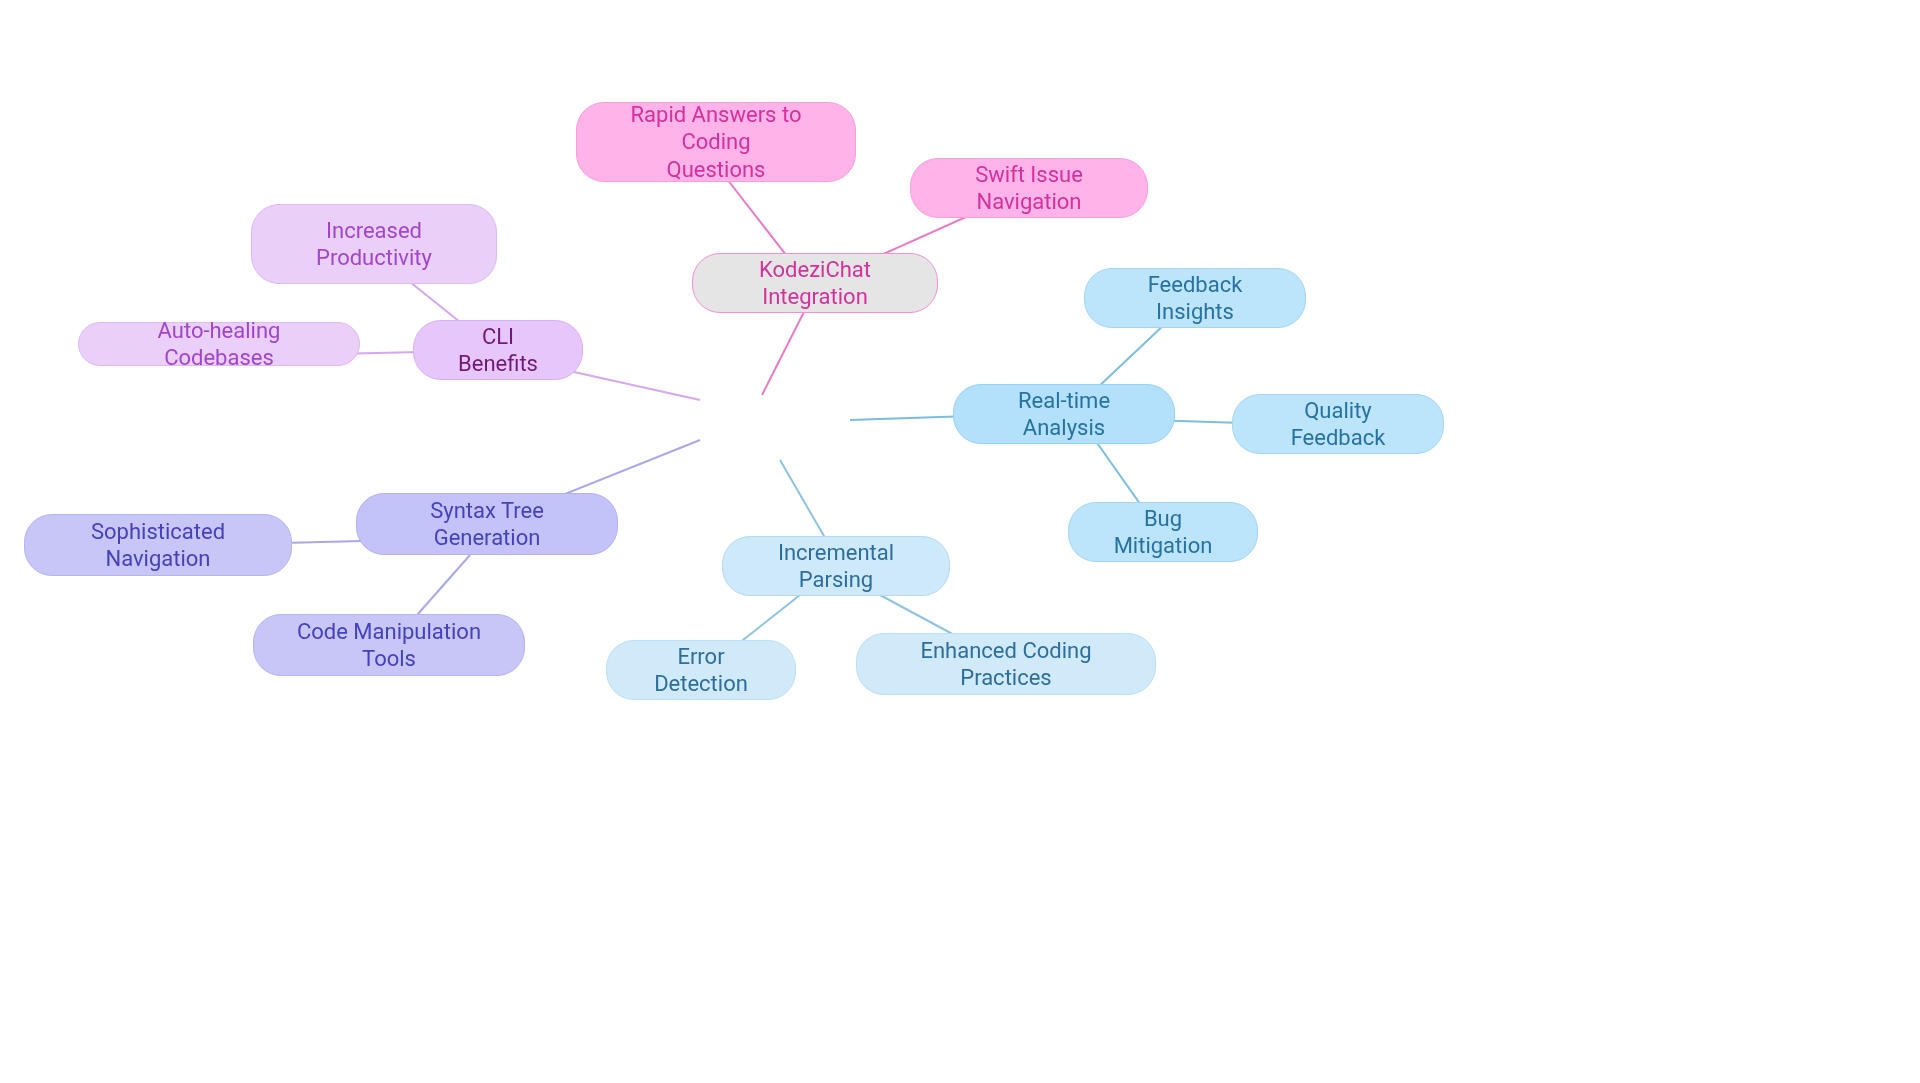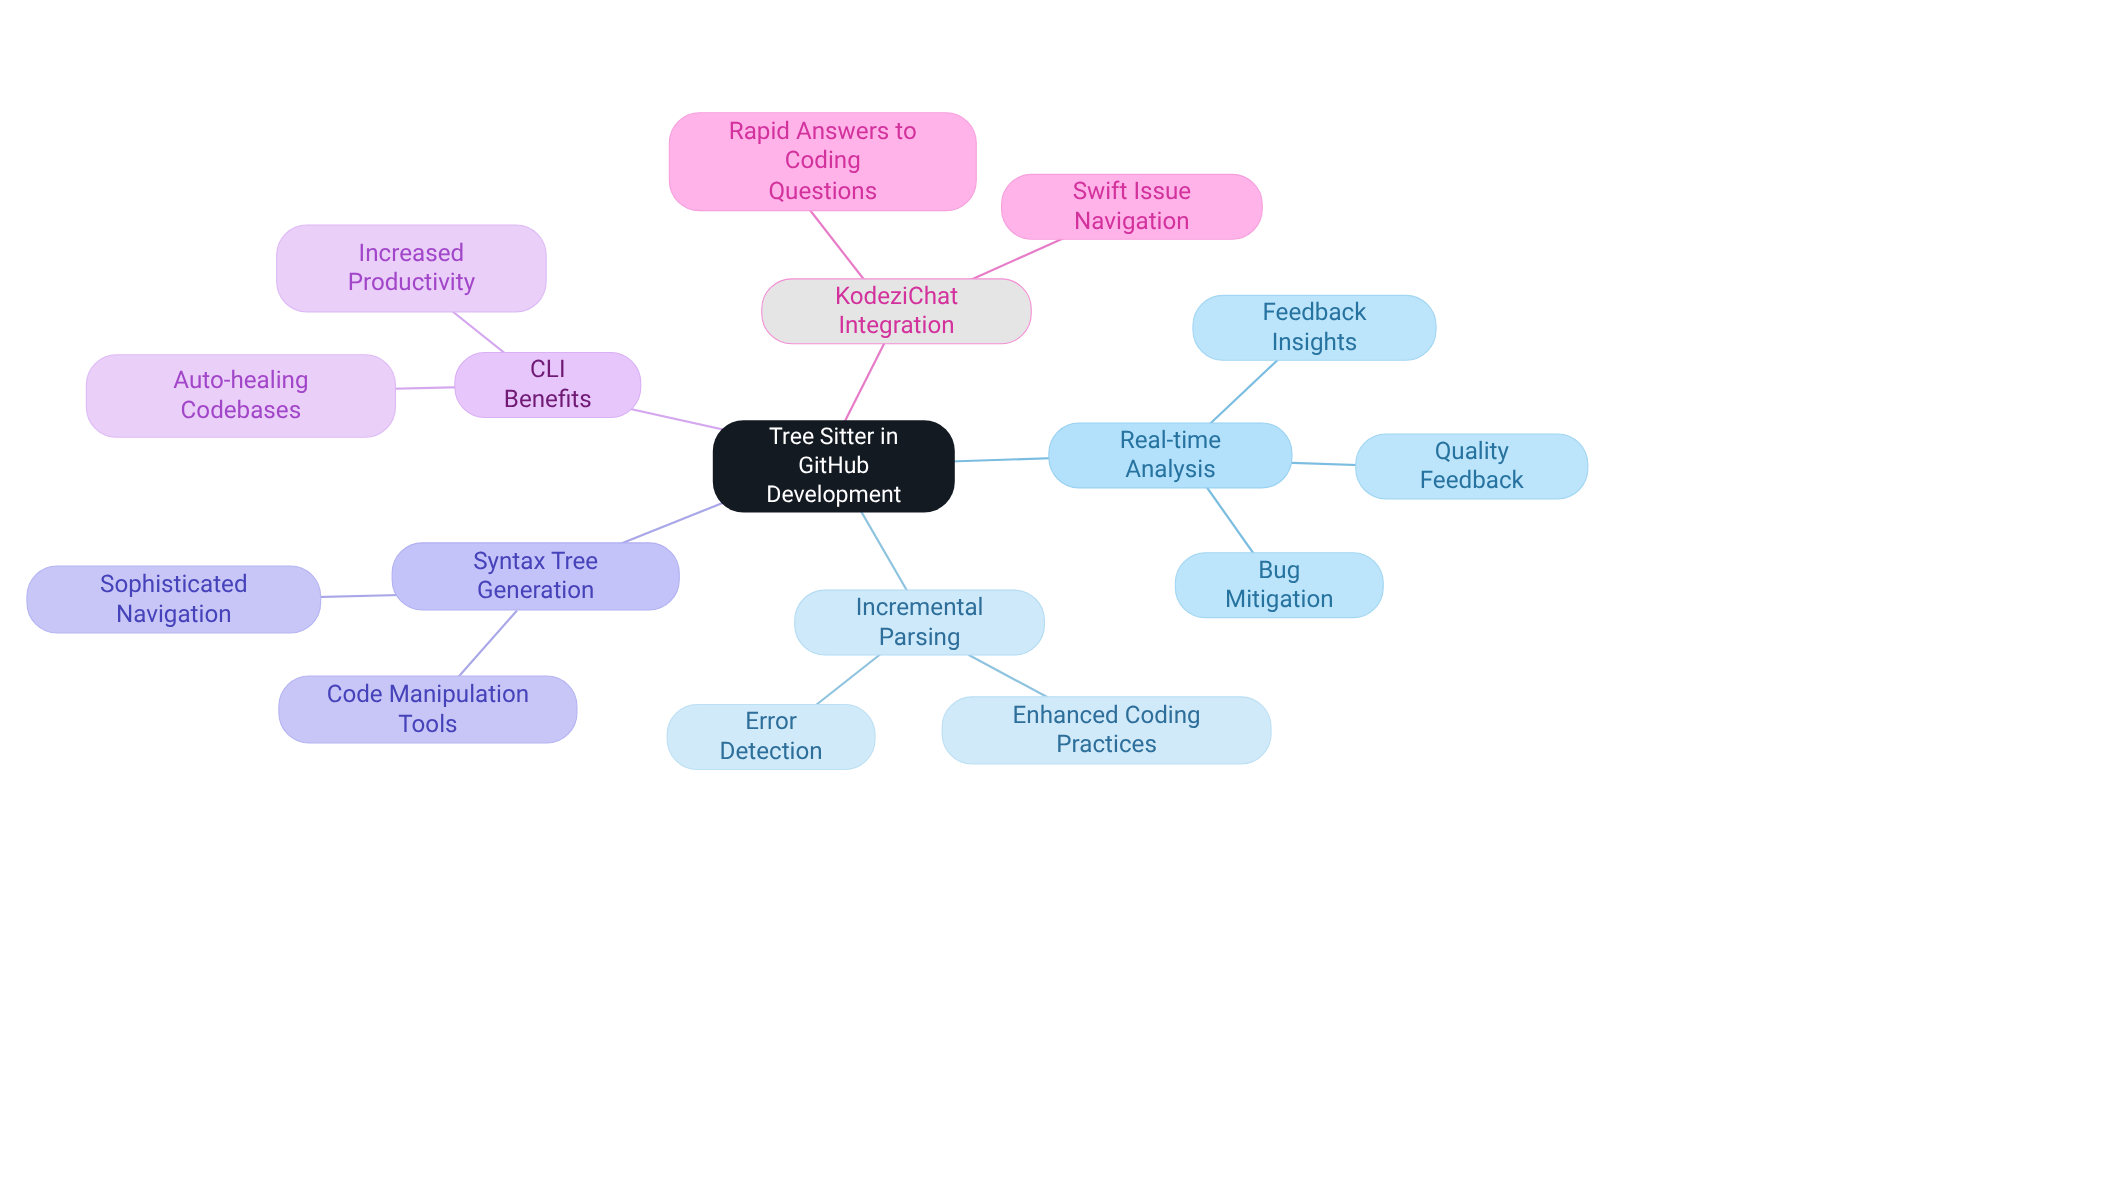--- a/index.html
+++ b/index.html
@@ -58,43 +58,39 @@
   <line x1="470" y1="555" x2="395" y2="640" stroke="#a9a7e8" stroke-width="2"></line>
 
   <line x1="800" y1="595" x2="705" y2="670" stroke="#8ec3e0" stroke-width="2"></line>
   <line x1="880" y1="595" x2="1010" y2="665" stroke="#8ec3e0" stroke-width="2"></line>
 
   <line x1="1095" y1="390" x2="1185" y2="305" stroke="#7bbde0" stroke-width="2"></line>
   <line x1="1150" y1="420" x2="1300" y2="425" stroke="#7bbde0" stroke-width="2"></line>
   <line x1="1095" y1="440" x2="1155" y2="525" stroke="#7bbde0" stroke-width="2"></line>
 </svg>
 
-<div class="node root" style="left:648px; top:382px; width:220px; height:84px;">
-  <span>Tree Sitter in GitHub
-Development</span>
-</div>
 
 <div class="node pink-main" style="left:692px; top:253px; width:246px; height:60px;">
   <span>KodeziChat Integration</span>
 </div>
-<div class="node pink-child" style="left:608px; top:102px; width:280px; height:90px;">
+<div class="node pink-child" style="left:576px; top:102px; width:280px; height:80px;">
   <span>Rapid Answers to Coding
 Questions</span>
 </div>
 <div class="node pink-child" style="left:910px; top:158px; width:238px; height:60px;">
   <span>Swift Issue Navigation</span>
 </div>
 
 <div class="node lilac-main" style="left:413px; top:320px; width:170px; height:60px;">
   <span>CLI Benefits</span>
 </div>
 <div class="node lilac-child" style="left:251px; top:204px; width:246px; height:80px;">
   <span>Increased Productivity</span>
 </div>
-<div class="node lilac-child" style="left:78px; top:322px; width:282px; height:76px;">
+<div class="node lilac-child" style="left:78px; top:322px; width:282px; height:44px;">
   <span>Auto-healing Codebases</span>
 </div>
 
 <div class="node indigo-main" style="left:356px; top:493px; width:262px; height:62px;">
   <span>Syntax Tree Generation</span>
 </div>
 <div class="node indigo-child" style="left:24px; top:514px; width:268px; height:62px;justify-content:flex-end;">
   <span>Sophisticated Navigation</span>
 </div>
 <div class="node indigo-child" style="left:253px; top:614px; width:272px; height:62px;">

